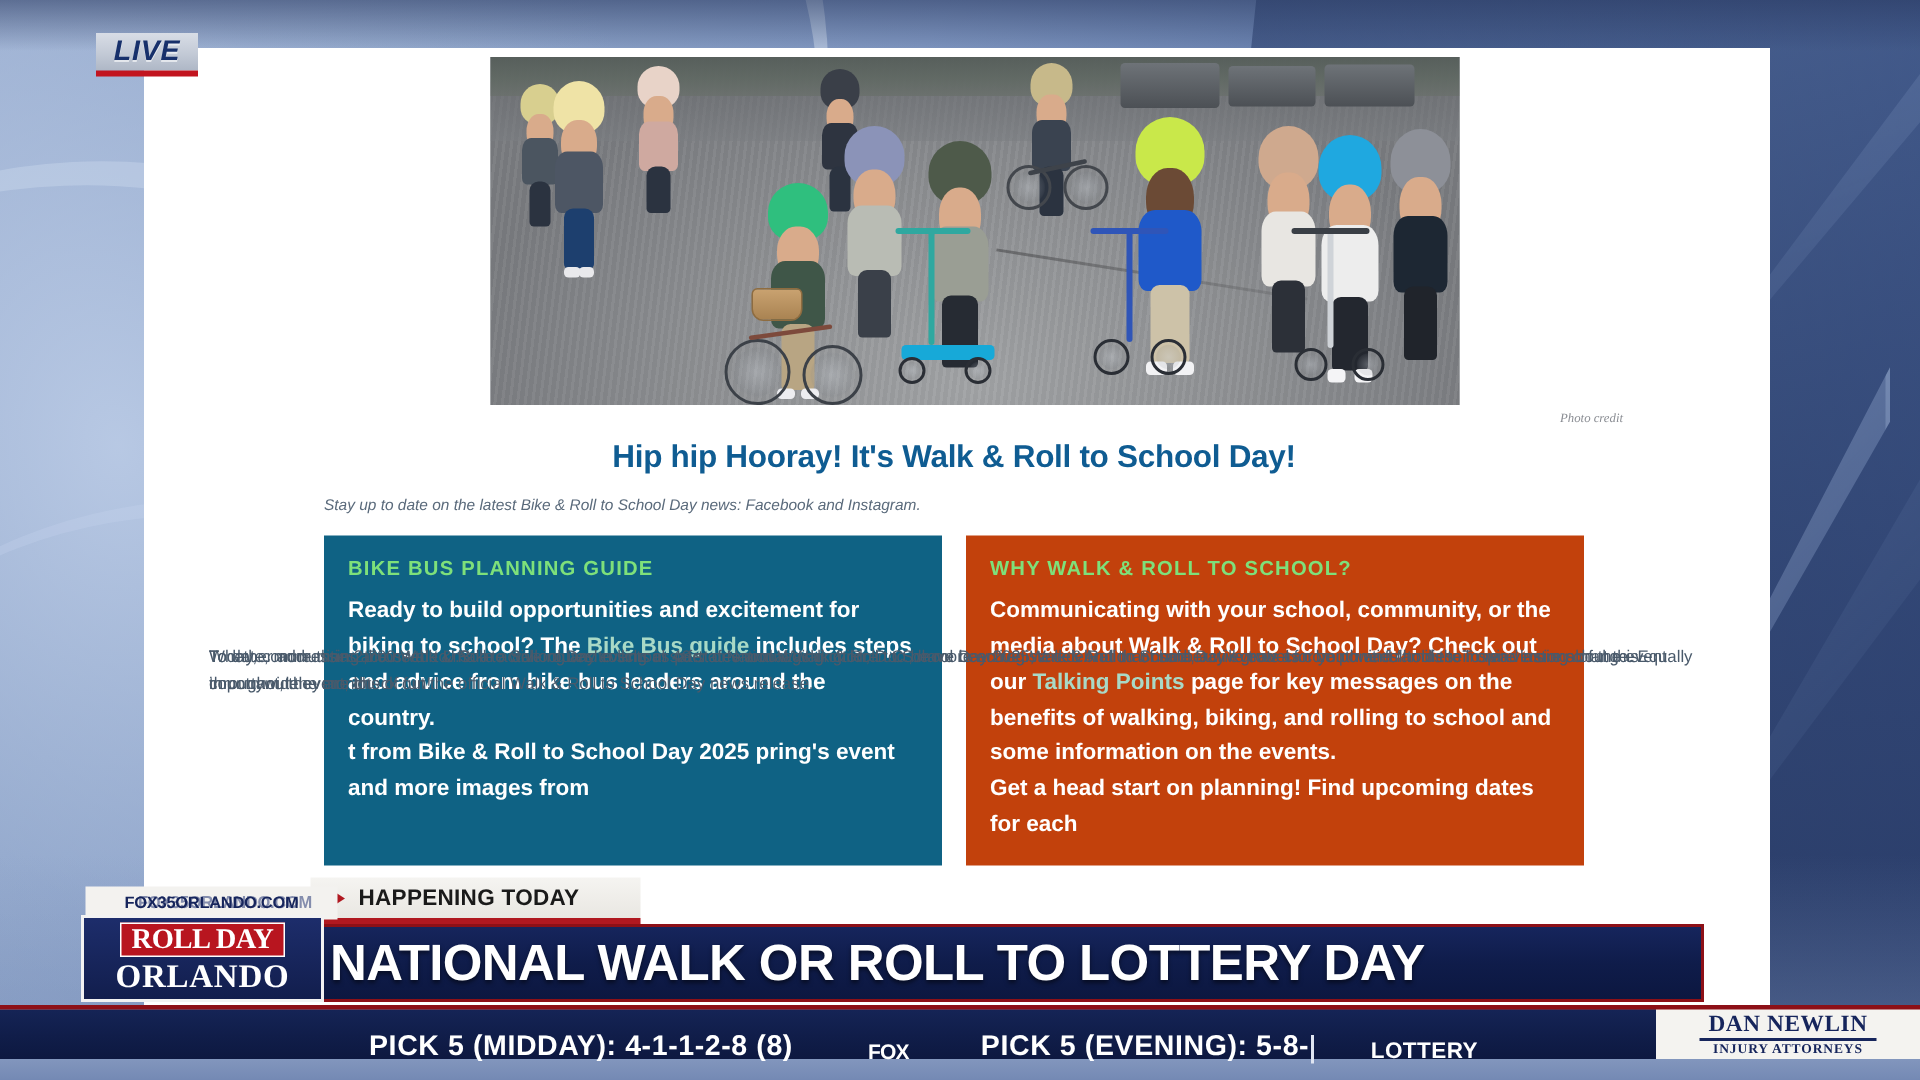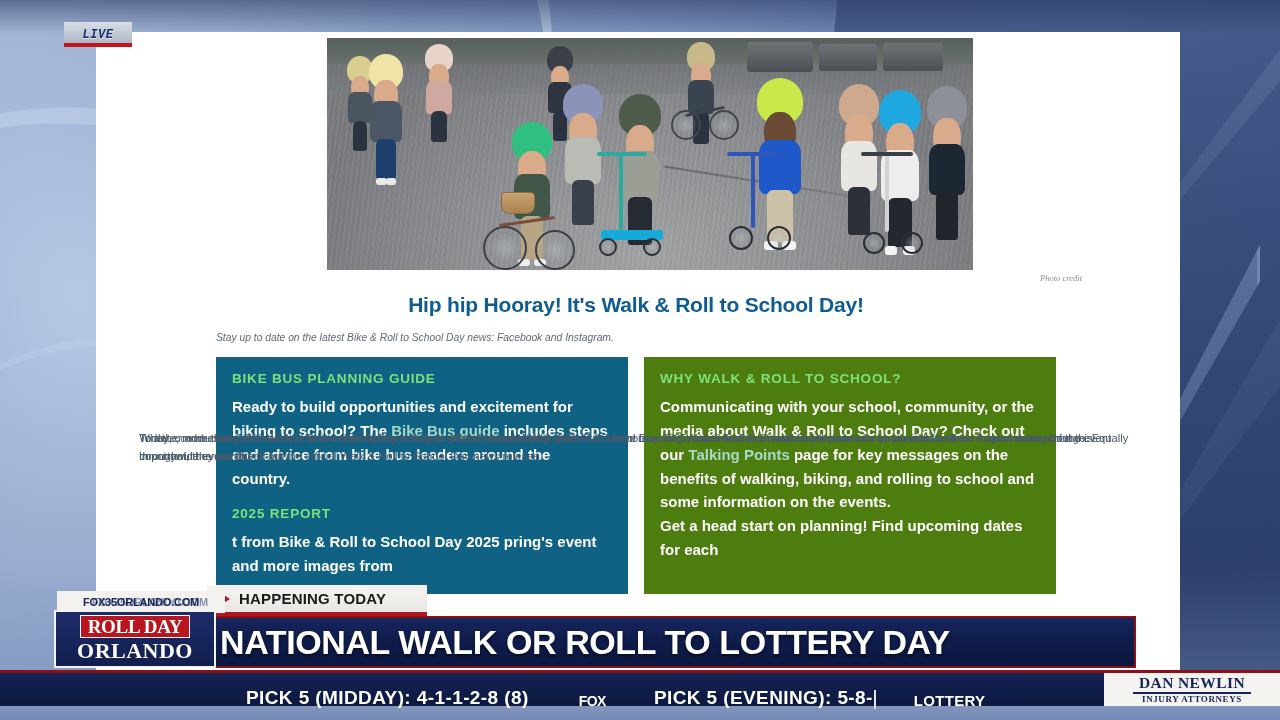--- a/index.html
+++ b/index.html
@@ -81,22 +81,22 @@
   #live-badge {
     position:absolute; left:64px; top:22px; z-index:40;
     width:68px;
   }
   .live-box {
     background:linear-gradient(180deg,#d8dde6 0%,#c3cad6 55%,#aeb7c6 100%);
     padding:2px 8px 1px 8px;
     text-align:center;
   }
   .live-box span {
-    font-family:Liberation Mono, monospace;
-    font-weight:bold; font-size:12px; letter-spacing:.5px;
+    font-family:Liberation Sans, sans-serif;
+    font-weight:bold; font-size:19px; letter-spacing:.5px;
     color:#17306b; font-style:italic;
     text-shadow:0 1px 0 rgba(255,255,255,.6);
     text-align:center;
   }
   .live-rule { height:4px; background:#c2141f; }
 
   
   #webpage {
     position:absolute; left:96px; top:32px; width:1084px; height:640px;
     background:#ffffff; overflow:hidden; z-index:10;
@@ -198,21 +198,21 @@
     font-size:10.3px; line-height:1.5; color:#5a6a7b;
     font-style:italic; margin-bottom:12px;
   }
 
   .cards { display:flex; gap:16px; padding:0 124px 0 120px; }
   .card {
     flex:1; background:#12688f; padding:14px 16px 16px 16px;
     min-height:175px;
   }
   .card.left { background:#0f6284; }
-  .card.right { background:#4d7c0f; }
+  .card.right { background:#c2410c; }
   h2.card-title {
     font-family:"Liberation Sans", sans-serif;
     font-weight:bold; font-size:13.5px; letter-spacing:.8px;
     color:#7ee07a; margin-bottom:9px;
   }
   h2.card-title.second { margin-top:16px; }
   p.card-body {
     font-size:15px; line-height:1.58; color:#ffffff;
     font-weight:600;
   }
@@ -499,21 +499,20 @@
       <p class="body">
         <span>Whether addressing the need to make active routes to school safer or encouraging children to be more active, Walk &amp; Roll to School Day events can be powerful tools to inspire lasting change. Equally important, they are lots of fun!</span>
       </p>
       <p class="note">Stay up to date on the latest Bike &amp; Roll to School Day news: Facebook and Instagram.</p>
     </div>
 
     <div class="cards">
       <div class="card left">
         <h2 class="card-title">BIKE BUS PLANNING GUIDE</h2>
         <p class="card-body"><span>Ready to build opportunities and excitement for biking to school? The </span><span class="lnk2">Bike Bus guide</span><span> includes steps and advice from bike bus leaders around the country.</span></p>
-        <h2 class="card-title second">2025 REPORT</h2>
         <p class="card-body">t from Bike &amp; Roll to School Day 2025 pring's event and more images from</p>
       </div>
       <div class="card right">
         <h2 class="card-title">WHY WALK &amp; ROLL TO SCHOOL?</h2>
         <p class="card-body"><span>Communicating with your school, community, or the media about Walk &amp; Roll to School Day? Check out our </span><span class="lnk2">Talking Points</span><span> page for key messages on the benefits of walking, biking, and rolling to school and some information on the events.</span></p>
         <p class="card-body">Get a head start on planning! Find upcoming dates for each</p>
       </div>
     </div>
 
   </div>

